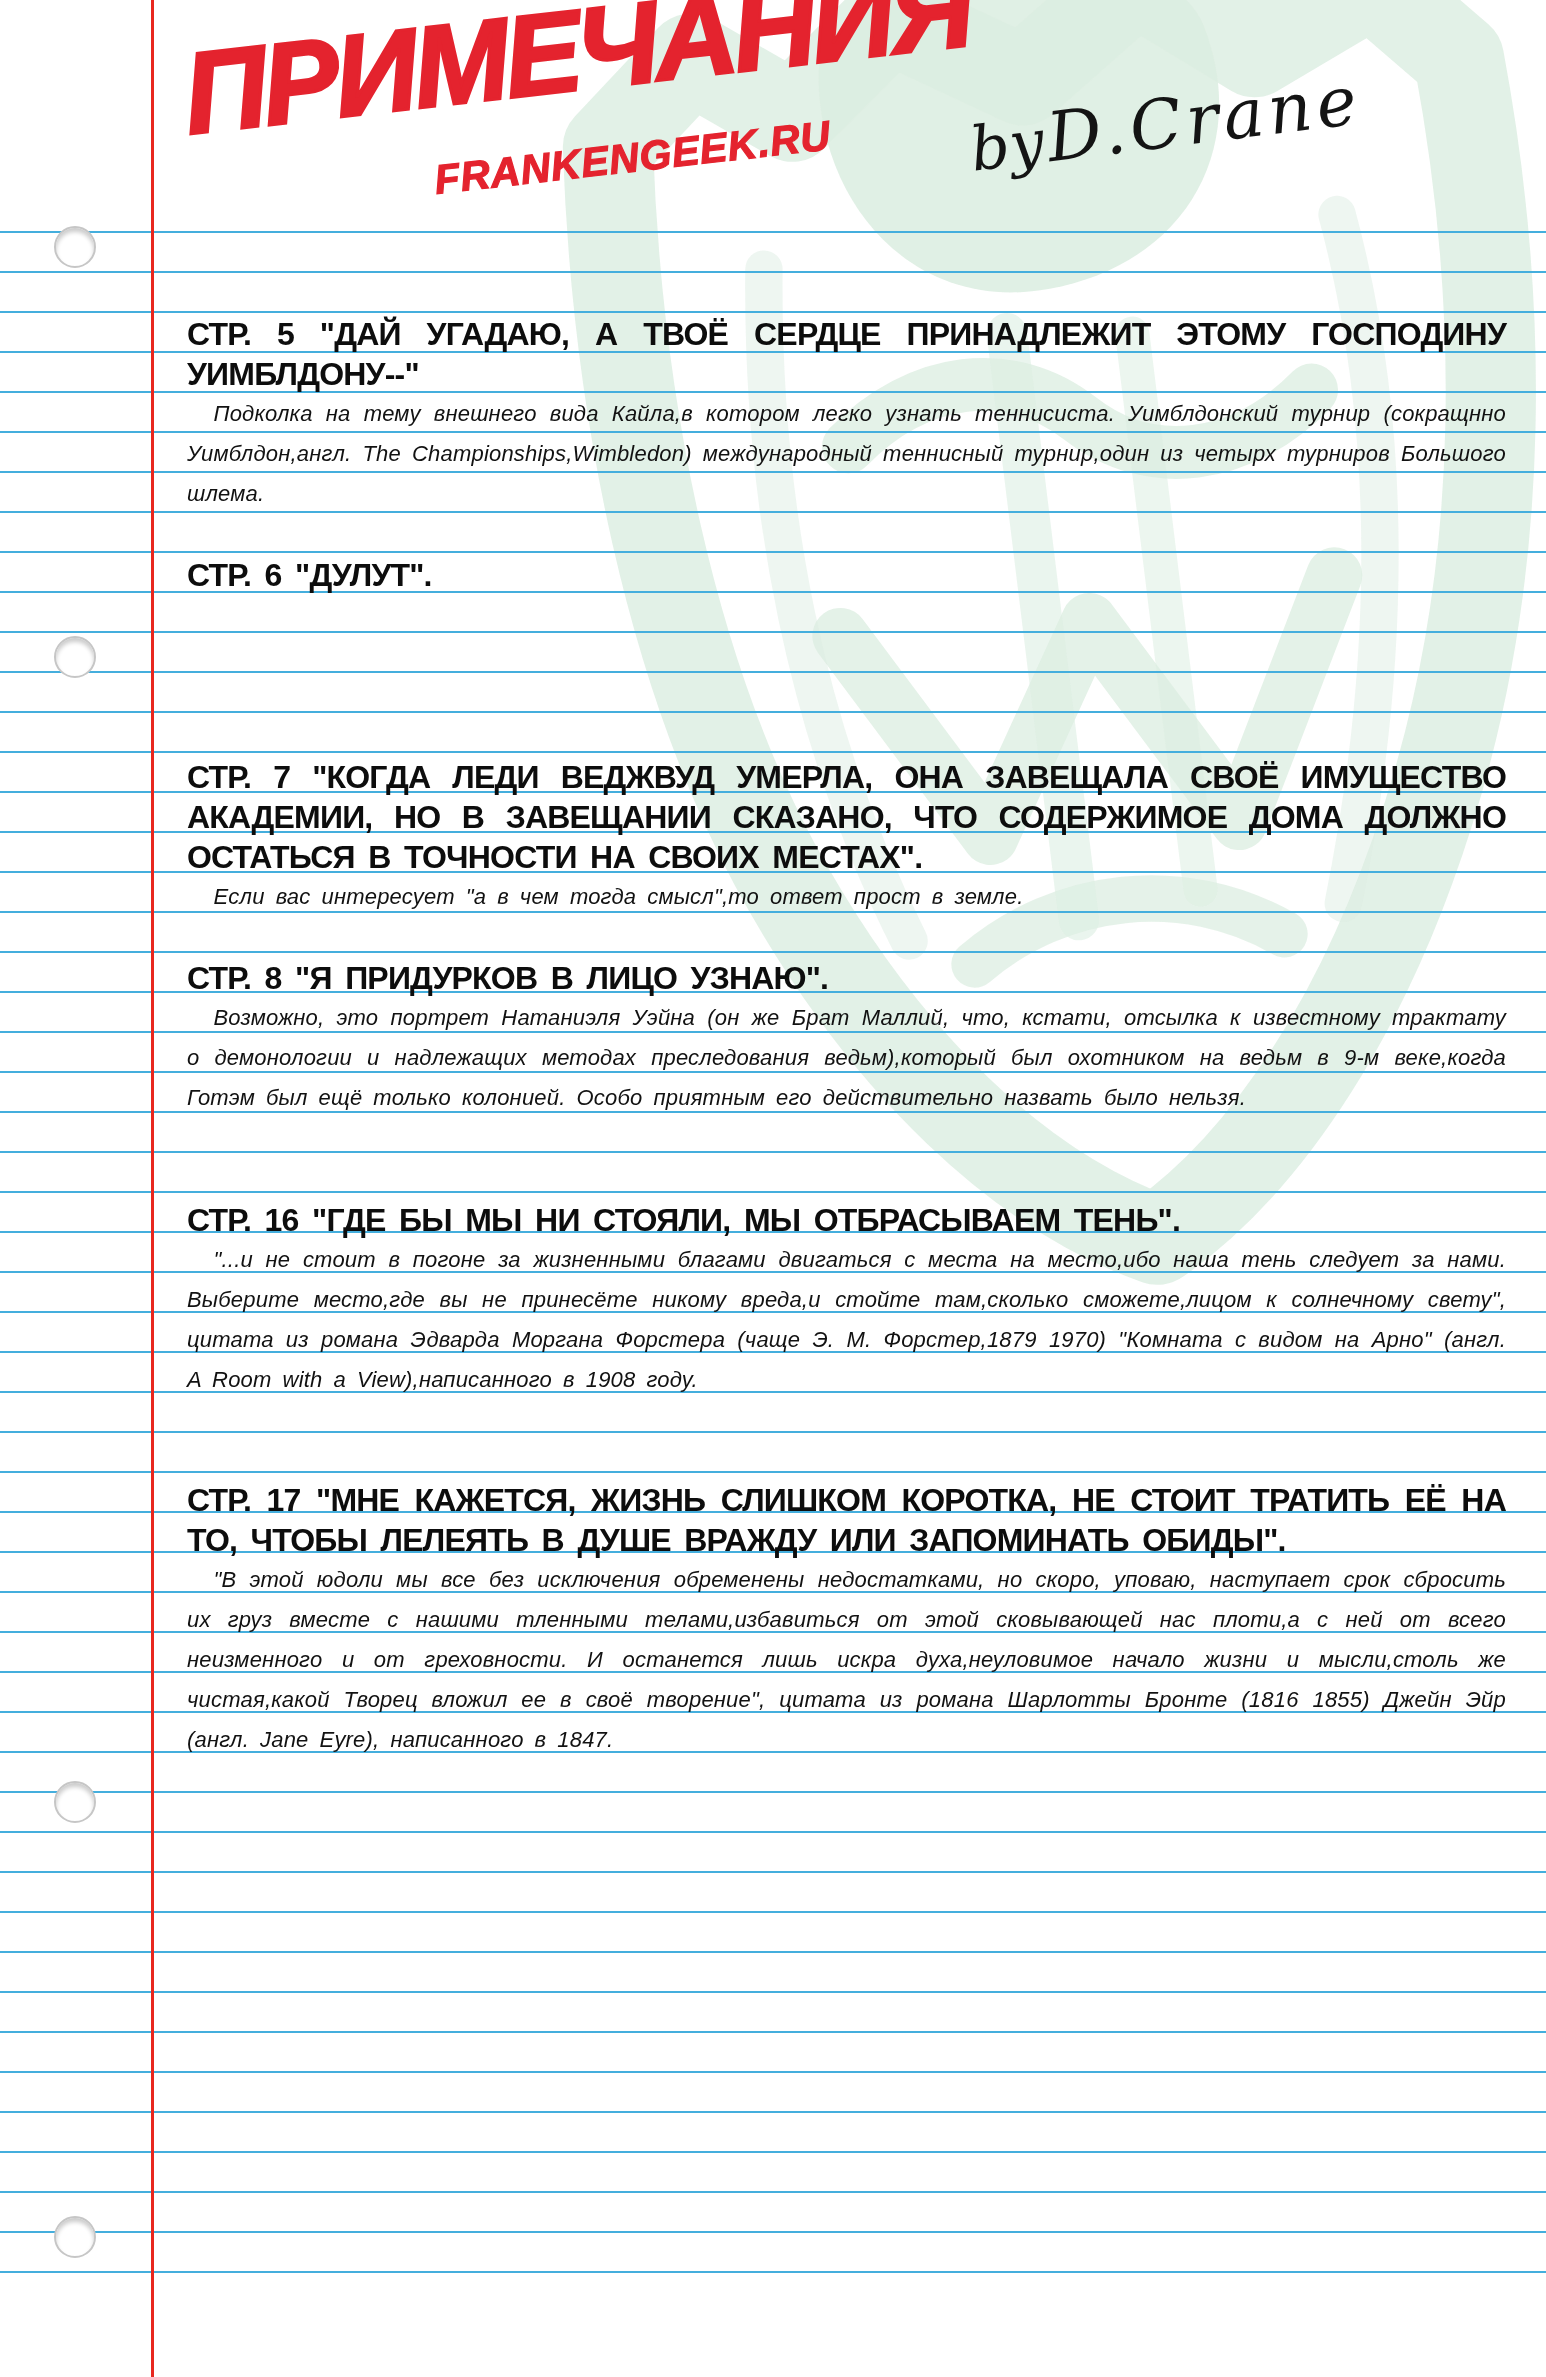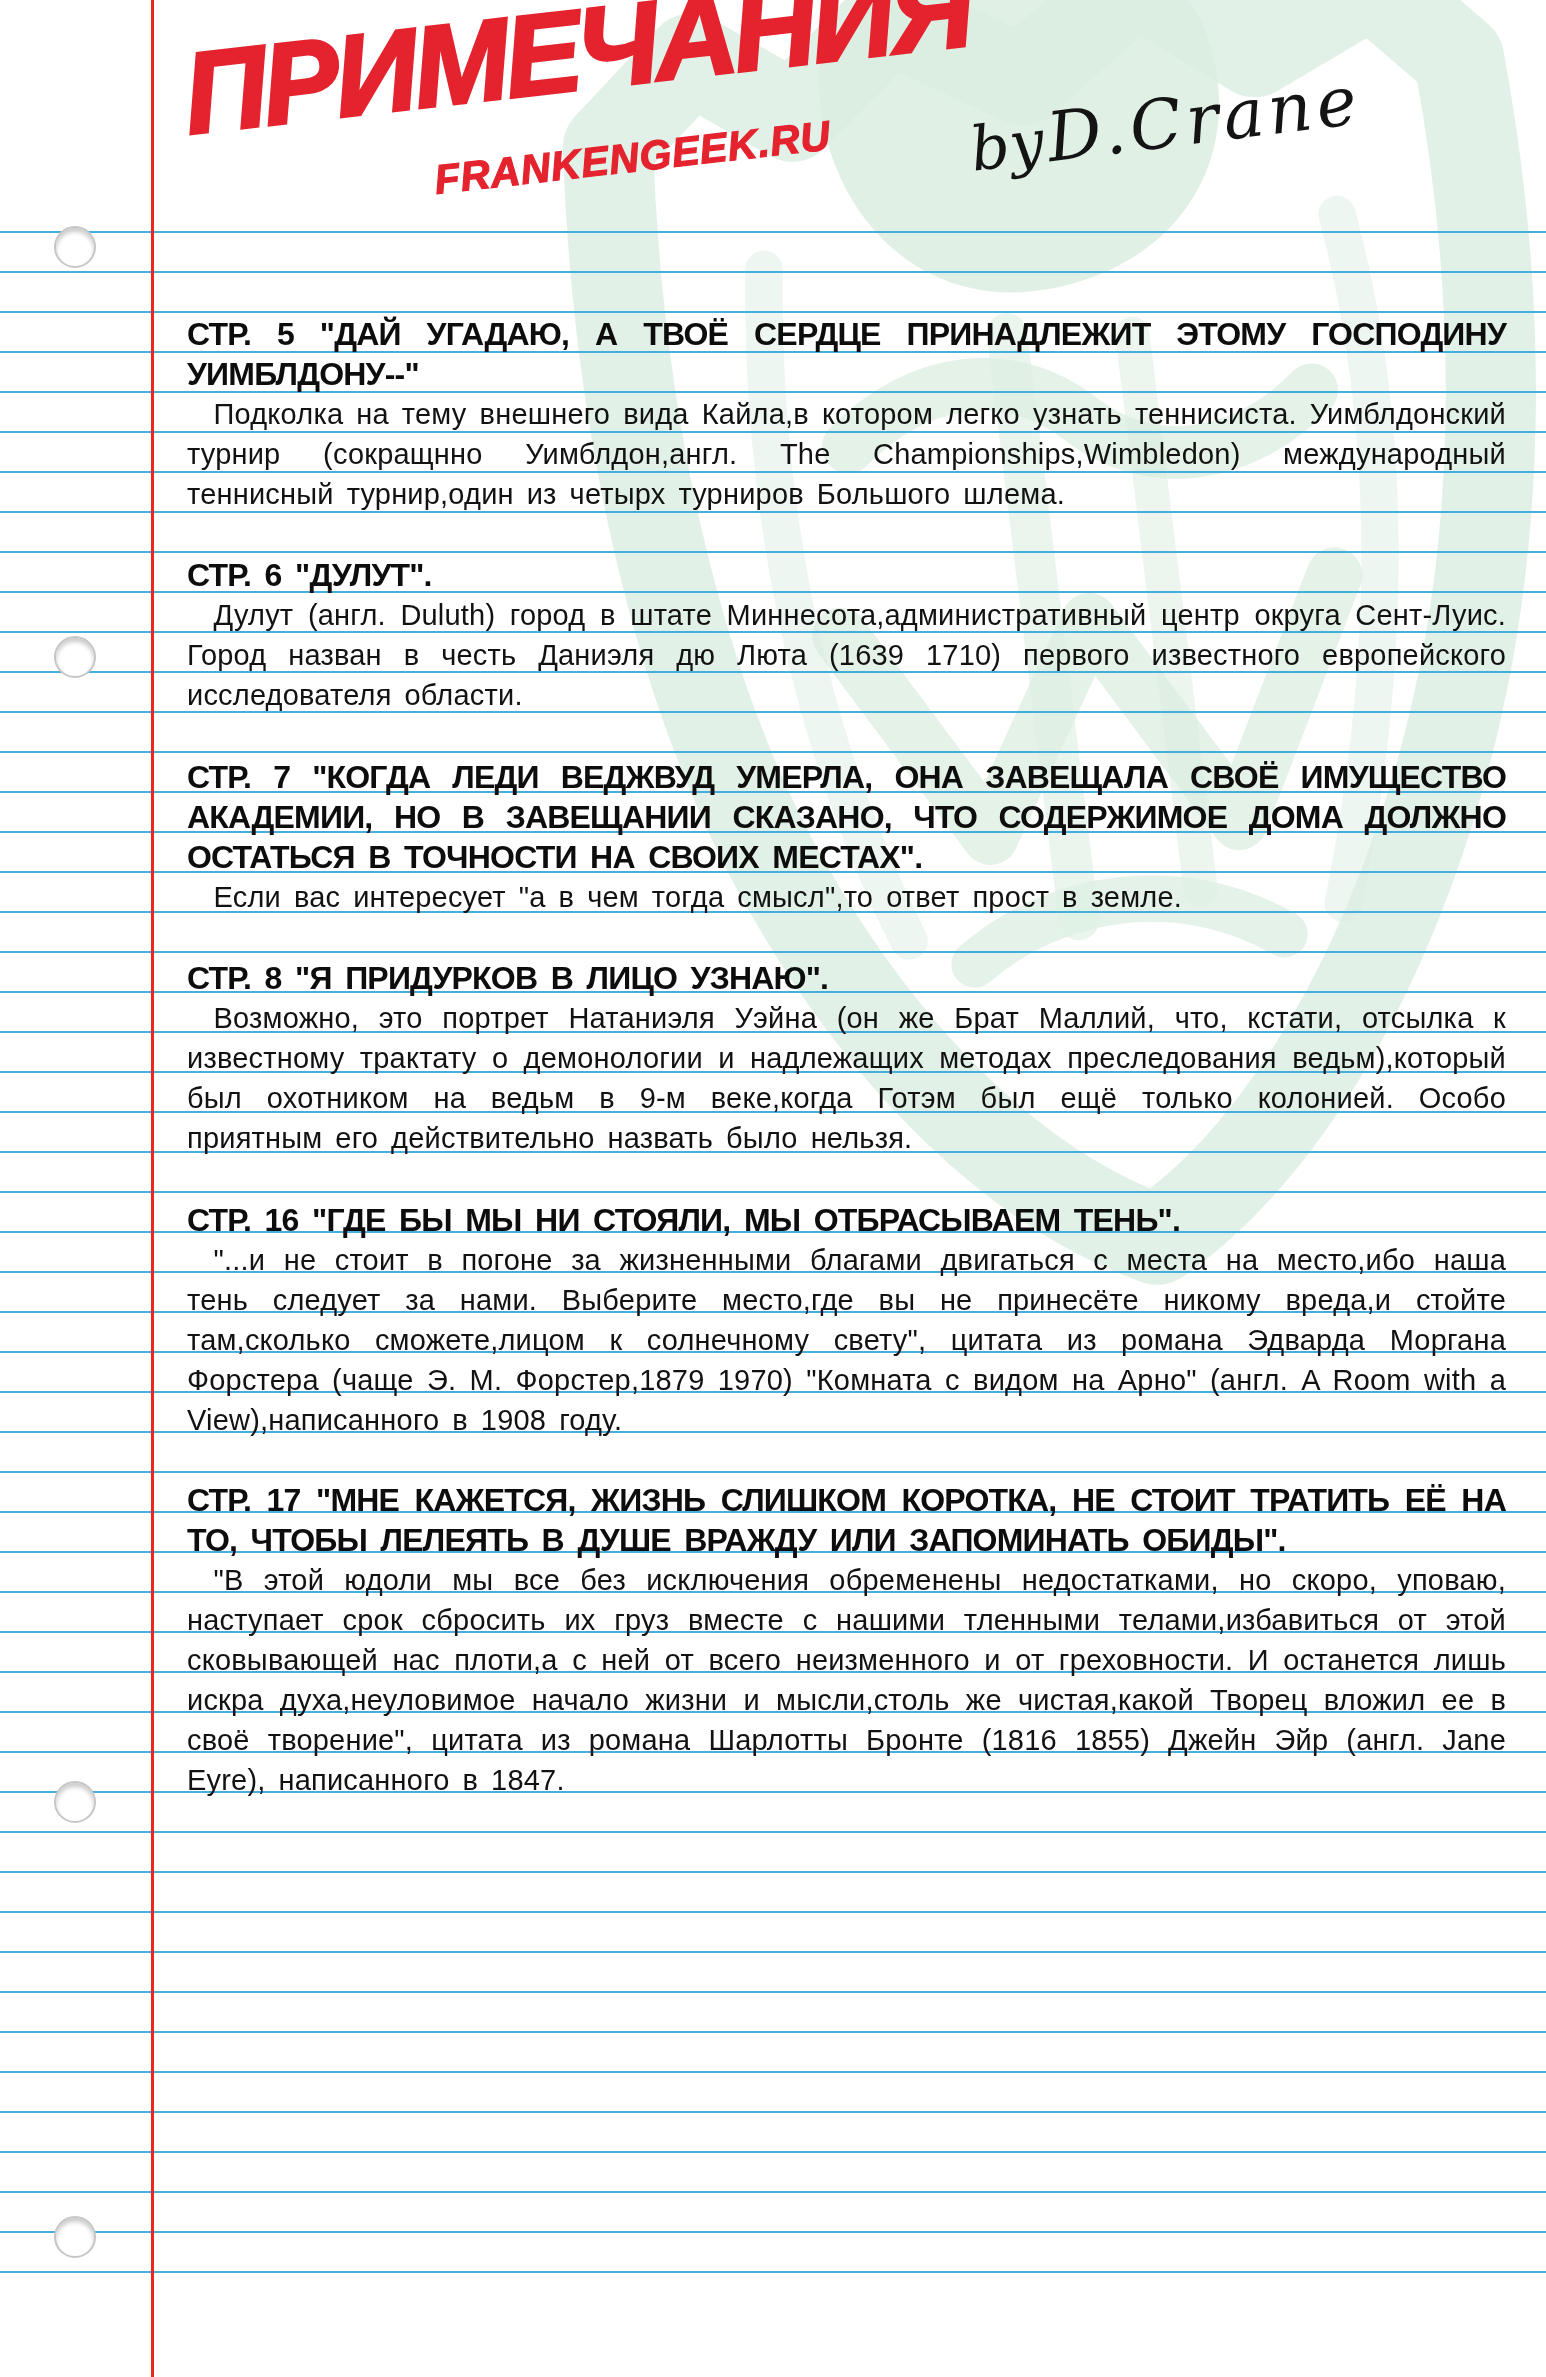--- a/index.html
+++ b/index.html
@@ -73,24 +73,25 @@
   }
   .sec h2{
     margin:0;
     font-size:32px;line-height:40px;
     font-weight:bold;letter-spacing:-0.8px;word-spacing:5.4px;
     text-align:justify;
     color:#0d0d0d;
   }
   .sec p{
     margin:0;
-    font-size:29px;line-height:40px;
+    font-size:22px;line-height:40px;
     letter-spacing:0.2px;word-spacing:4.7px;
     text-align:justify;
     text-indent:26.5px;
+    font-style:italic;
   }
 </style>
 </head>
 <body>
 
 <div class="page">
 
   <svg class="watermark" viewBox="0 0 650 860" preserveAspectRatio="none" aria-hidden="true">
     <g fill="none" stroke="#d9ecdf" stroke-linecap="round" stroke-linejoin="round">
 
@@ -124,21 +125,20 @@
     <span class="name">D.Crane</span>
   </div>
 
   <section class="sec" style="top:314px">
     <h2>СТР. 5 "ДАЙ УГАДАЮ, А ТВОЁ СЕРДЦЕ ПРИНАДЛЕЖИТ ЭТОМУ ГОСПОДИНУ УИМБЛДОНУ--"</h2>
     <p>Подколка на тему внешнего вида Кайла,в котором легко узнать теннисиста. Уимблдонский турнир (сокращнно Уимблдон,англ. The Championships,Wimbledon)  международный теннисный турнир,один из четырх турниров Большого шлема.</p>
   </section>
 
   <section class="sec" style="top:555px">
     <h2>СТР. 6 "ДУЛУТ".</h2>
-    <p>Дулут (англ. Duluth)  город в штате Миннесота,административный центр округа Сент-Луис. Город назван в честь Даниэля дю Люта (1639  1710)  первого известного европейского исследователя области.</p>
   </section>
 
   <section class="sec" style="top:757px">
     <h2>СТР. 7 "КОГДА ЛЕДИ ВЕДЖВУД УМЕРЛА, ОНА ЗАВЕЩАЛА СВОЁ ИМУЩЕСТВО АКАДЕМИИ, НО В ЗАВЕЩАНИИ СКАЗАНО, ЧТО СОДЕРЖИМОЕ ДОМА ДОЛЖНО ОСТАТЬСЯ В ТОЧНОСТИ НА СВОИХ МЕСТАХ".</h2>
     <p>Если вас интересует "а в чем тогда смысл",то ответ прост  в земле.</p>
   </section>
 
   <section class="sec" style="top:958px">
     <h2>СТР. 8 "Я ПРИДУРКОВ В ЛИЦО УЗНАЮ".</h2>
     <p>Возможно, это портрет Натаниэля Уэйна (он же Брат Маллий, что, кстати, отсылка к известному трактату о демонологии и надлежащих методах преследования ведьм),который был охотником на ведьм в 9-м веке,когда Готэм был ещё только колонией. Особо приятным его действительно назвать было нельзя.</p>

